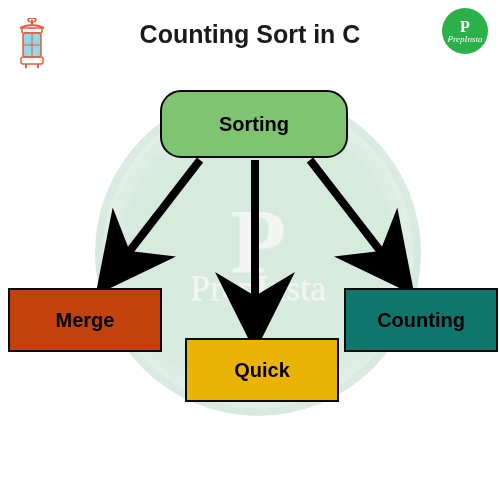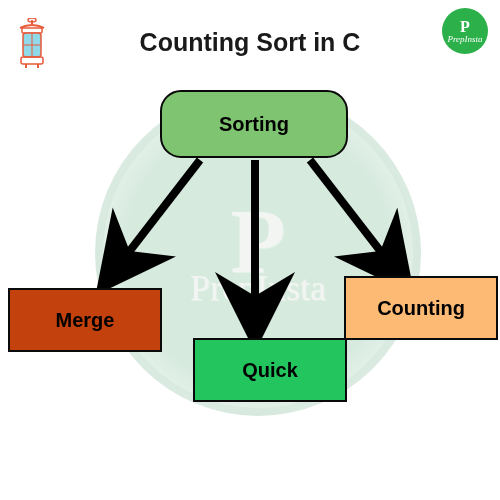--- a/index.html
+++ b/index.html
@@ -7,21 +7,21 @@
     padding: 0;
     width: 500px;
     height: 500px;
     position: relative;
     background: #ffffff;
     font-family: Georgia, 'Times New Roman', serif;
     overflow: hidden;
   }
   .title {
     position: absolute;
-    top: 28px;
+    top: 20px;
     left: 0;
     right: 0;
     text-align: center;
     font-size: 25px;
     font-weight: 900;
     color: #1a1a1a;
     font-family: 'Arial Black', Arial, sans-serif;
   }
   .lantern {
     position: absolute;
@@ -98,29 +98,28 @@
     left: 8px;
     width: 150px;
     height: 60px;
     background: #c2410c;
   }
   .box-quick {
     top: 338px;
     left: 185px;
     width: 150px;
     height: 60px;
-    background: #22c55e;
-    margin-left: 8px;
+    background: #eab308;
   }
   .box-counting {
-    top: 276px;
+    top: 288px;
     left: 344px;
     width: 150px;
     height: 60px;
-    background: #fdba74;
+    background: #0f766e;
   }
   .arrows {
     position: absolute;
     top: 0;
     left: 0;
     width: 500px;
     height: 500px;
     z-index: 1;
   }
 </style>

